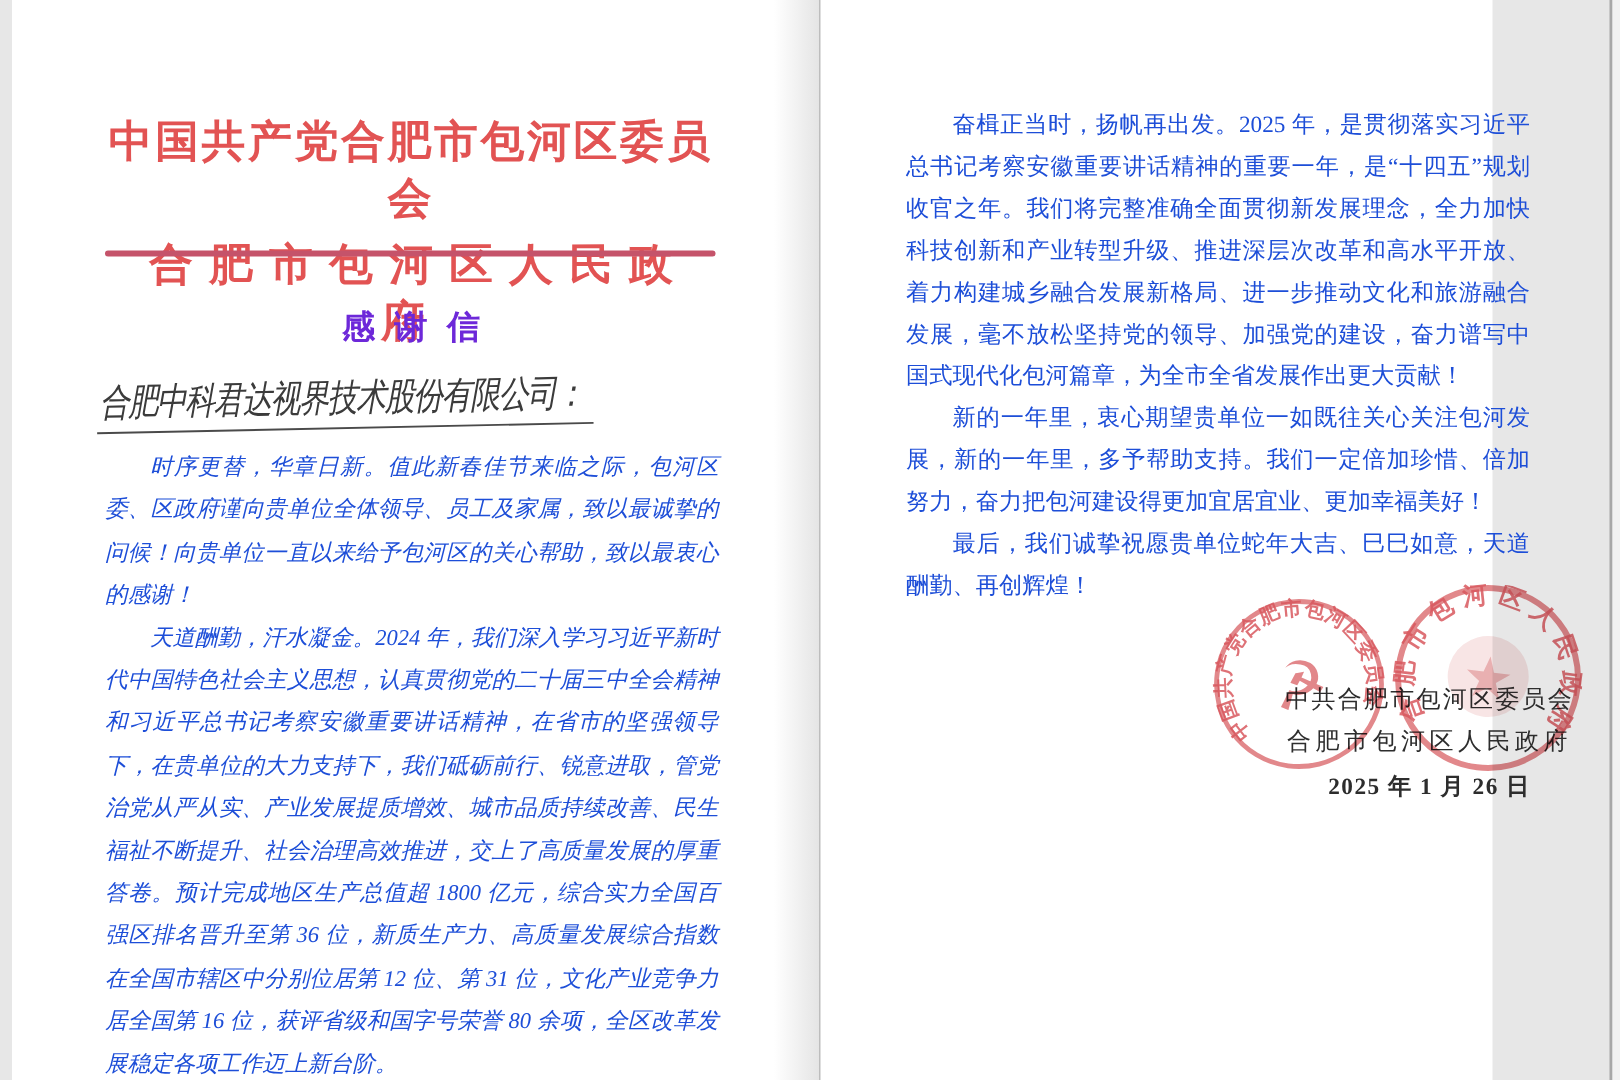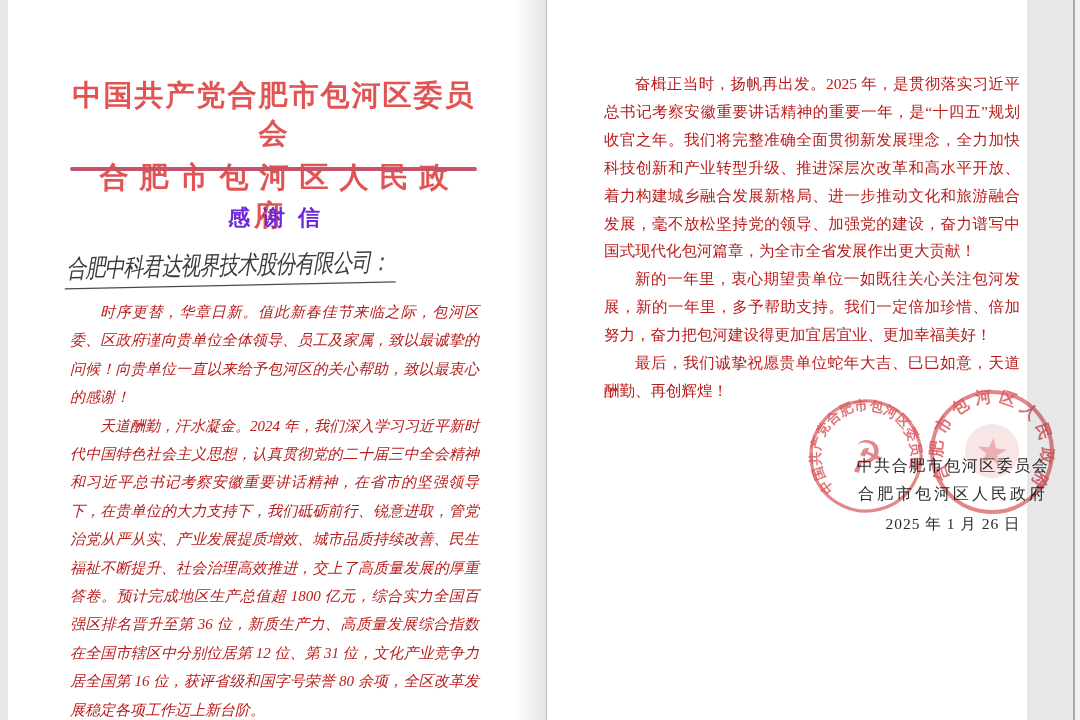--- a/index.html
+++ b/index.html
@@ -4,21 +4,20 @@
 <style>
   html,body{margin:0;padding:0;}
   body{
     width:1080px;height:720px;position:relative;overflow:hidden;
     background:#e7e7e7;
     font-family:"Liberation Serif","DejaVu Serif",serif;
   }
   .spread{
     position:absolute;left:8px;top:0;width:987px;height:720px;
     background:#ffffff;
-    padding-left:32px;
   }
   .edge-right{
     position:absolute;left:1073px;top:0;width:2px;height:720px;
     background:#a8a8a8;
   }
   .edge-far-right{
     position:absolute;left:1075px;top:0;width:5px;height:720px;
     background:#f2f2f2;
   }
   .page-divider-shadow{
@@ -48,35 +47,35 @@
     letter-spacing:13px;text-indent:13px;
   }
   .addressee{
     position:absolute;left:56px;top:252px;
     font-size:20px;font-style:italic;color:#3b3b3b;
     letter-spacing:-1px;
     transform:rotate(-1.2deg) scaleY(1.25);transform-origin:left top;
     border-bottom:1.5px solid #4a4a4a;padding:0 6px 2px 2px;
   }
   .body-text{
-    position:absolute;color:#b91c1c;
+    position:absolute;color:#1d4ed8;
     text-align:justify;word-break:break-all;
   }
   .body-text p{margin:0;text-indent:2em;}
   .body-left{left:62px;top:298px;width:409px;font-size:15px;line-height:28.4px;font-style:italic;}
   .body-right{left:596px;top:70px;width:416px;font-size:15.5px;line-height:27.9px;}
 
   
   .signature-block{
     position:absolute;left:805px;top:456px;width:200px;text-align:center;
     color:#2d2d2d;z-index:1;margin-left:40px;
   }
   .sig-line1{font-size:16px;letter-spacing:1.5px;}
   .sig-line2{font-size:16px;letter-spacing:3px;margin-top:7px;}
-  .sig-date{font-size:15.5px;letter-spacing:1px;margin-top:9px;}
+  .sig-date{font-size:15.5px;letter-spacing:1px;margin-top:9px;font-weight:bold;}
 
   
   .seal{position:absolute;mix-blend-mode:multiply;z-index:2;}
   .seal-a{left:799px;top:397px;transform:rotate(-14deg);}
   .seal-b{left:921px;top:389px;transform:rotate(7deg);}
   .seal svg{display:block;}
 </style>
 </head>
 <body>
 

